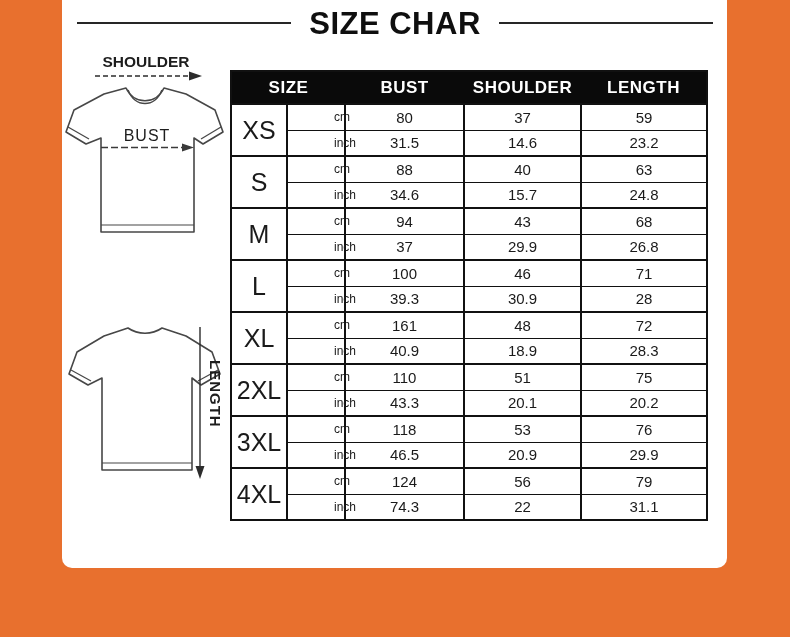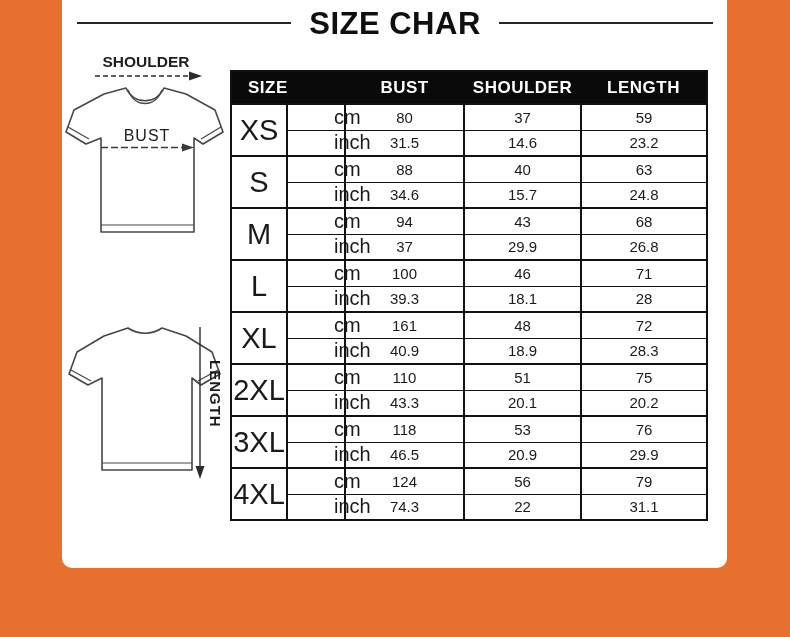--- a/index.html
+++ b/index.html
@@ -31,29 +31,29 @@
   .size-table{
     position:absolute;left:168px;top:70px;width:476px;
     border-collapse:collapse;table-layout:fixed;
     border:2px solid #111;
   }
   .size-table thead th{
     background:var(--header-black,#0a0a0a);color:#fff;border:none;
     height:31px;font-size:17px;font-weight:bold;letter-spacing:.5px;
     text-align:center;padding:0;
   }
-  .size-table thead th.size-h{text-align:left;padding-left:16px;}
+  .size-table thead th.size-h{text-align:center;}
   .size-table tbody td{
     border-left:2px solid #111;border-top:1px solid #111;
     text-align:center;vertical-align:middle;padding:0;height:24.5px;
     background:#fff;
   }
   .size-table tbody tr.group-top td{border-top:2px solid #111;}
-  .size-table td.size-cell{font-size:29px;font-weight:500;border-left:none;margin-left:28px;}
-  .size-table td.unit-cell{font-size:20px;padding-left:46px;}
+  .size-table td.size-cell{font-size:25px;font-weight:500;border-left:none;margin-left:28px;}
+  .size-table td.unit-cell{font-size:12px;padding-left:46px;}
   .size-table td.val-cell{font-size:15px;margin-top:40px;}
   
   .note{
     position:absolute;left:168px;top:504px;width:508px;
     font-size:17.5px;line-height:1.13;color:#1b1b1b;
   }
 </style>
 </head>
 <body style="--orange: #E8702E; --header-black: #0A0A0A;">
 
@@ -162,21 +162,21 @@
         <tr class="group-top">
           <td rowspan="2" class="size-cell">L</td>
           <td class="unit-cell">cm</td>
           <td class="val-cell">100</td>
           <td class="val-cell">46</td>
           <td class="val-cell">71</td>
         </tr>
         <tr>
           <td class="unit-cell">inch</td>
           <td class="val-cell">39.3</td>
-          <td class="val-cell">18.1</td>
+          <td class="val-cell">30.9</td>
           <td class="val-cell">28</td>
         </tr>
         <tr class="group-top">
           <td rowspan="2" class="size-cell">XL</td>
           <td class="unit-cell">cm</td>
           <td class="val-cell">161</td>
           <td class="val-cell">48</td>
           <td class="val-cell">72</td>
         </tr>
         <tr>

